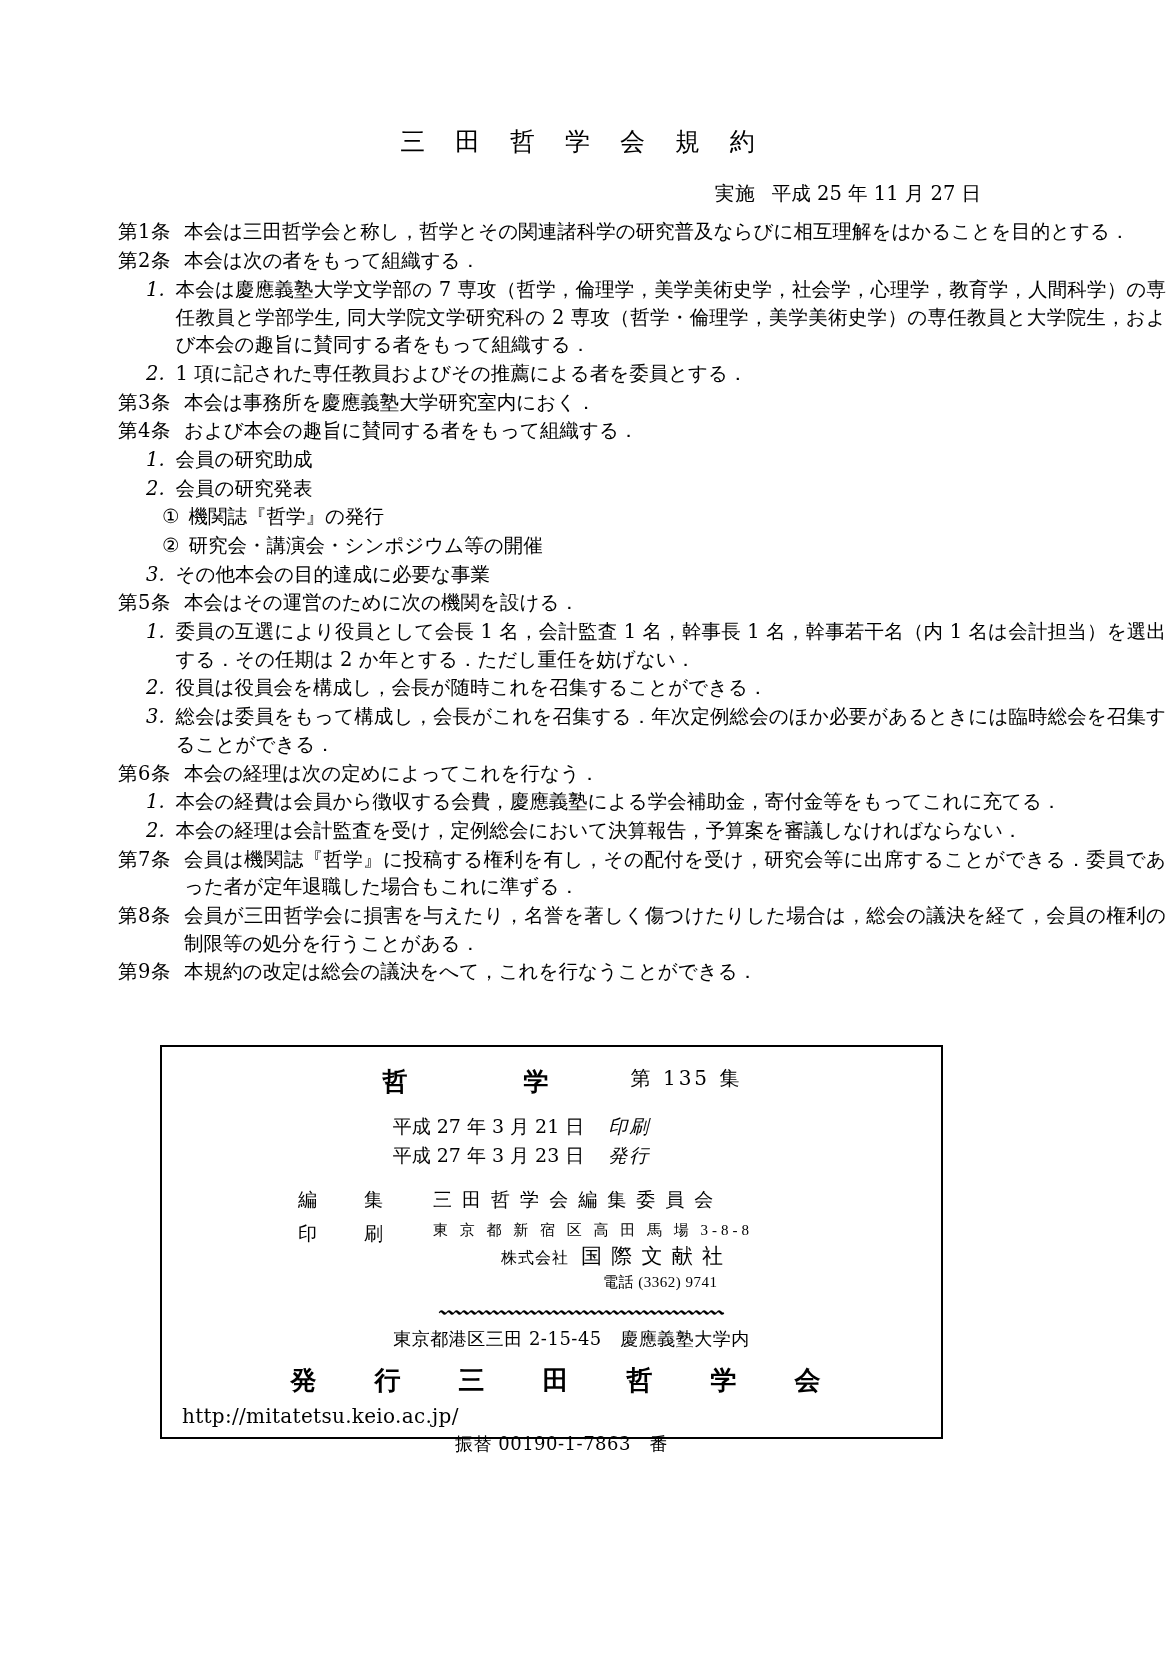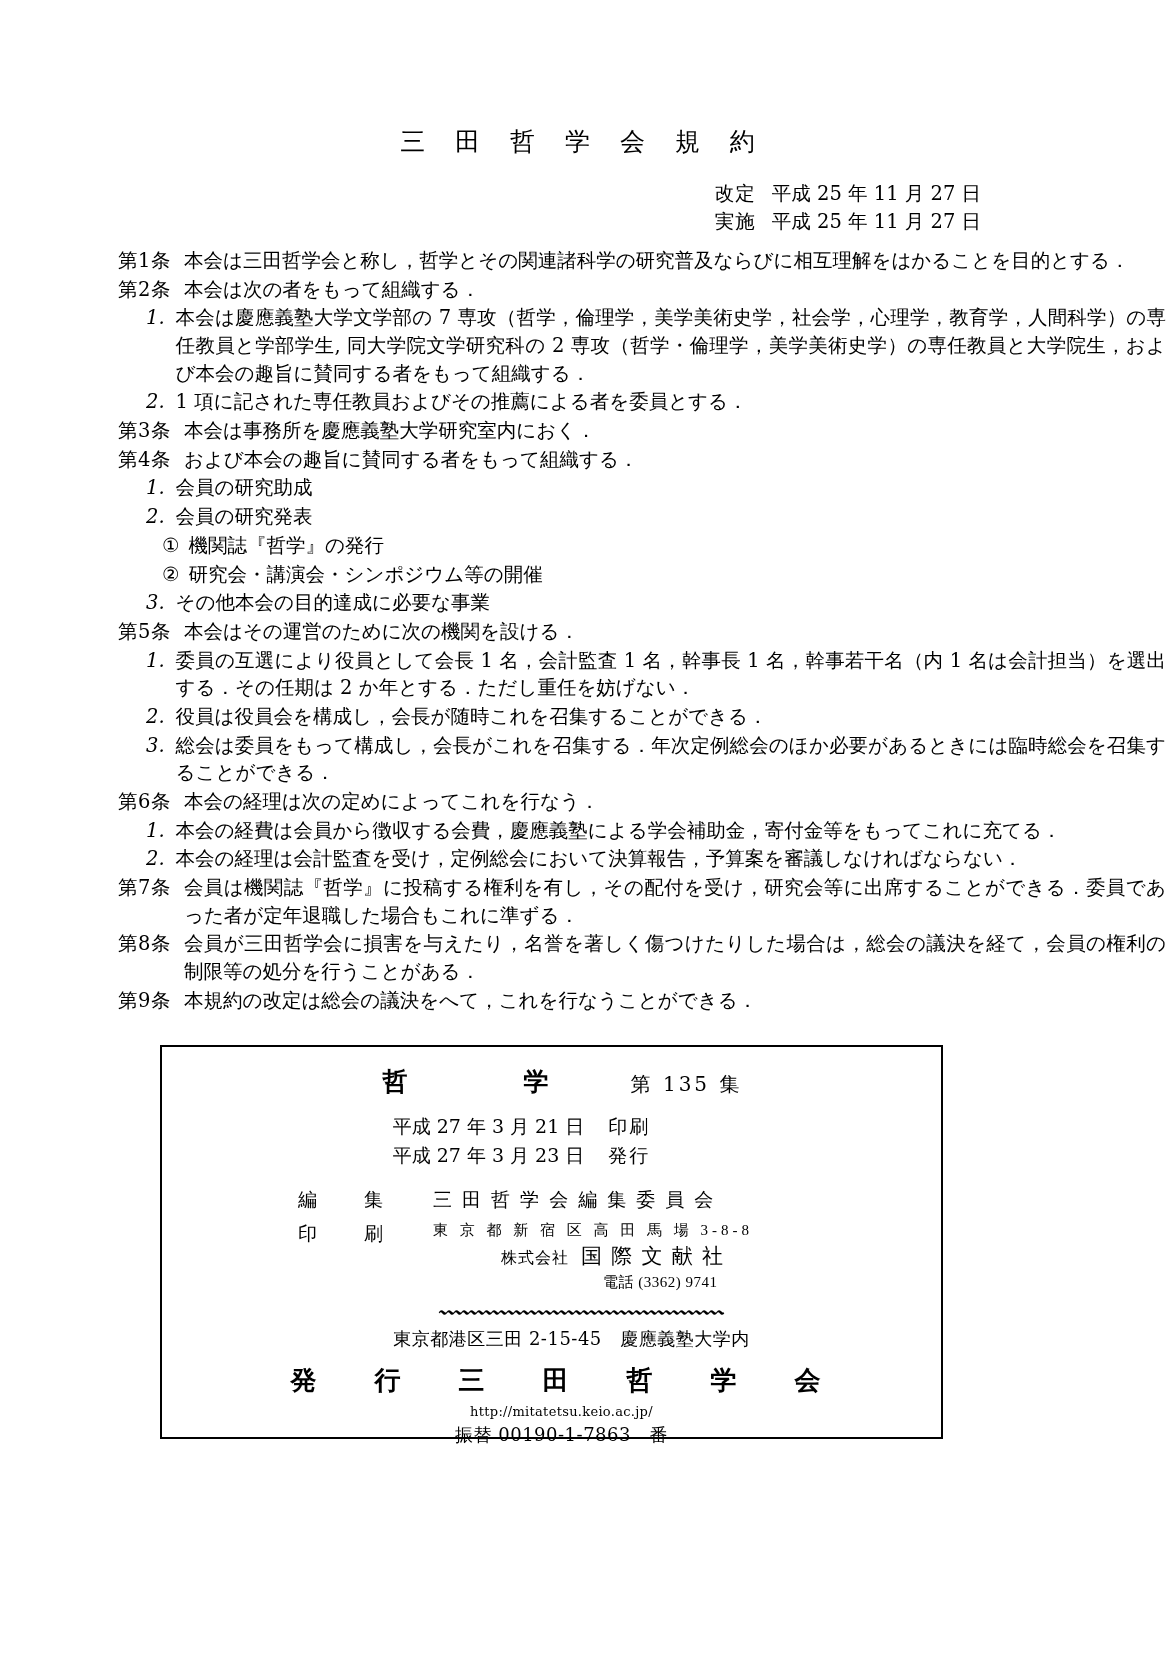--- a/index.html
+++ b/index.html
@@ -101,42 +101,42 @@
     top: 1045px;
     width: 783px;
     height: 394px;
     border: 2px solid #000;
     box-sizing: border-box;
     font-size: 19px;
   }
   .colo-title-row {
     display: flex;
     justify-content: center;
-    align-items: flex-end;
+    align-items: flex-start;
     margin-top: 18px;
   }
   .colo-title {
     font-size: 25px;
     font-weight: bold;
     letter-spacing: 22px;
     padding-left: 22px;
   }
   .colo-issue {
     font-size: 20px;
     letter-spacing: 3px;
     margin-left: 60px;
   }
   .colo-dates {
     text-align: center;
     margin-top: 14px;
     font-size: 19px;
     line-height: 1.5;
     padding-right: 60px;
   }
-  .colo-dates .d-lbl { margin-left: 24px; letter-spacing: 2px; }
+  .colo-dates .d-lbl { margin-left: 24px; letter-spacing: 2px; font-style: italic; }
   .colo-row {
     display: flex;
     margin-top: 18px;
     font-size: 19px;
   }
   .colo-key {
     width: 235px;
     text-align: right;
     letter-spacing: 14px;
     flex: 0 0 auto;
@@ -194,45 +194,42 @@
   }
   .publisher-row {
     text-align: center;
     font-size: 26px;
     font-weight: bold;
     letter-spacing: 16px;
     margin-top: 12px;
     padding-left: 24px;
   }
   .colo-url {
-    text-align: center;
-    font-size: 13px;
+    text-align: left;
+    font-size: 20px;
     margin-top: 6px;
     padding-left: 20px;
     letter-spacing: 0.3px;
   }
   .colo-furikae {
     text-align: center;
     font-size: 18px;
     margin-top: 4px;
     padding-left: 20px;
     letter-spacing: 0.5px;
   }
 </style>
 </head>
 <body>
 
 <div class="page">
 
   <div class="doc-title">三 田 哲 学 会 規 約</div>
 
   <div class="revision-block">
-    <div class="rev-line">
-      <span class="lbl">改定</span><span>平成 25 年 11 月 27 日</span>
-    </div>
     <div class="rev-line">
       <span class="lbl">実施</span><span>平成 25 年 11 月 27 日</span>
     </div>
   </div>
 
   <div class="body-block">
 
     <div class="art">
       <span class="art-label">第1条</span>
       <span class="art-text">本会は三田哲学会と称し，哲学とその関連諸科学の研究普及ならびに相互理解をはかることを目的とする．</span>

